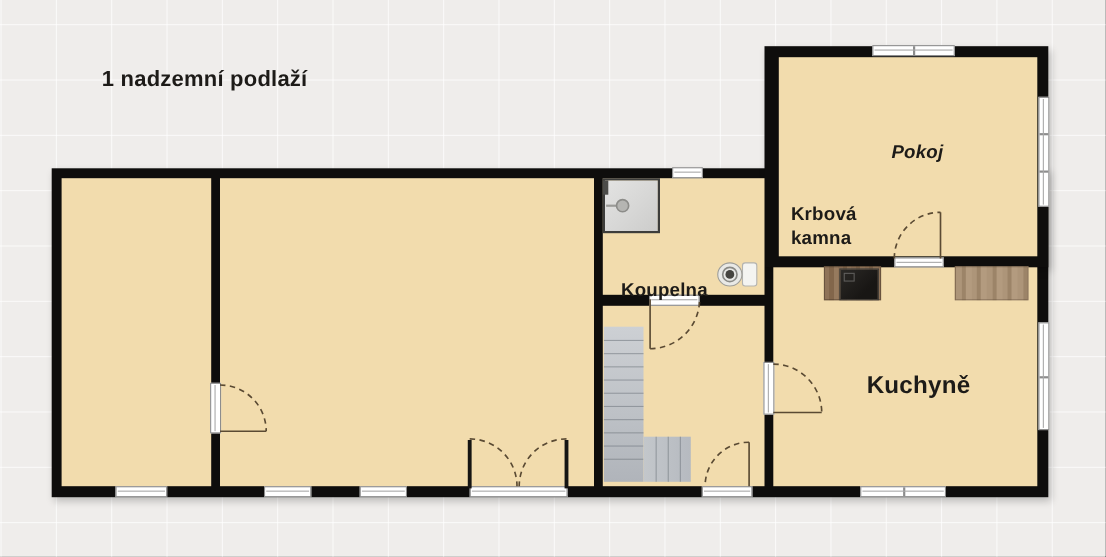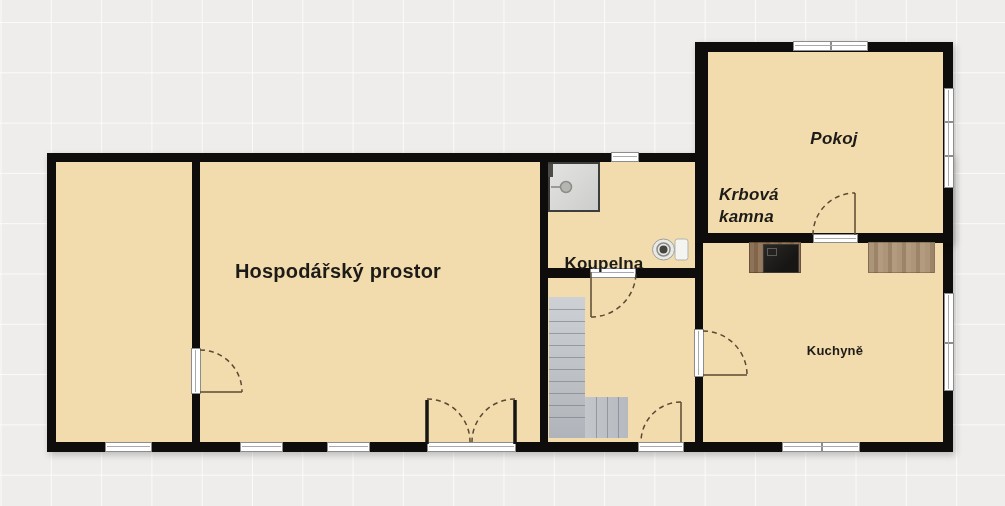--- a/index.html
+++ b/index.html
@@ -19,21 +19,21 @@
   .wallblock{background:#0e0d0c;box-shadow:2px 3px 7px rgba(0,0,0,.22);}
   .floor{background:#f2dcad;}
   .label{
     position:absolute;
     color:#1d1b18;
     font-weight:700;
     white-space:nowrap;
     transform:translate(-50%,-50%);
     letter-spacing:.2px;
   }
-  .label.block{white-space:normal;transform:none;font-style:italic;}
+  .label.block{white-space:normal;transform:none;}
   
   .win{
     position:absolute;box-sizing:border-box;
     background:#ffffff;border:1px solid #8d8d8d;
   }
   .win.h::after{content:"";position:absolute;left:1px;right:1px;top:50%;margin-top:-1px;border-top:1px solid #a9a9a9;}
   .win.v::after{content:"";position:absolute;top:1px;bottom:1px;left:50%;margin-left:-1px;border-left:1px solid #a9a9a9;}
   .mull-v{position:absolute;background:#8d8d8d;width:100%;height:2px;left:0;}
   .mull-h{position:absolute;background:#8d8d8d;height:100%;width:2px;top:0;}
   
@@ -60,20 +60,21 @@
     border:1px solid #3c3a36;
   }
   .stove::after{content:"";position:absolute;left:3px;top:3px;width:8px;height:6px;border:1px solid rgba(200,200,200,.35);}
   svg{position:absolute;left:0;top:0;pointer-events:none;}
 </style>
 </head>
 <body>
 
 <div id="canvas">
 
+  <div class="label" style="left:186px;top:73px;font-size:20px;">1 nadzemní podlaží</div>
 
   <div class="abs wallblock" style="left:47px;top:153px;width:906px;height:299px;"></div>
   <div class="abs wallblock" style="left:695px;top:42px;width:258px;height:201px;"></div>
 
   <div class="abs floor" style="left:56px;top:162px;width:136px;height:280px;"></div>
   <div class="abs floor" style="left:200px;top:162px;width:340px;height:280px;"></div>
   <div class="abs floor" style="left:548px;top:162px;width:147px;height:106px;"></div>
   <div class="abs floor" style="left:548px;top:278px;width:147px;height:164px;"></div>
   <div class="abs floor" style="left:708px;top:52px;width:235px;height:181px;"></div>
   <div class="abs floor" style="left:703px;top:243px;width:240px;height:199px;"></div>
@@ -160,19 +161,18 @@
       <circle cx="663.5" cy="249.5" r="4" fill="#45443f"></circle>
     </g>
 
     <g>
       <rect x="548" y="164" width="5" height="13" fill="#4c4c49"></rect>
       <line x1="551" y1="187" x2="562" y2="187" stroke="#9a9a97" stroke-width="2"></line>
       <circle cx="566" cy="187" r="5.5" fill="#b5b5b2" stroke="#8c8c89" stroke-width="1.5"></circle>
     </g>
   </svg>
 
-  <div class="label" style="left:338px;top:271px;font-size:20px;">Hospodářský prostor</div>
   <div class="label" style="left:604px;top:264px;font-size:17px;">Koupelna</div>
   <div class="label" style="left:834px;top:139px;font-size:17px;font-style:italic;">Pokoj</div>
-  <div class="label" style="left:835px;top:350px;font-size:13px;">Kuchyně</div>
+  <div class="label" style="left:835px;top:350px;font-size:22px;">Kuchyně</div>
   <div class="label block" style="left:719px;top:184px;width:70px;font-size:17px;line-height:22px;">Krbová kamna</div>
 
 </div>
 
 </body></html>

